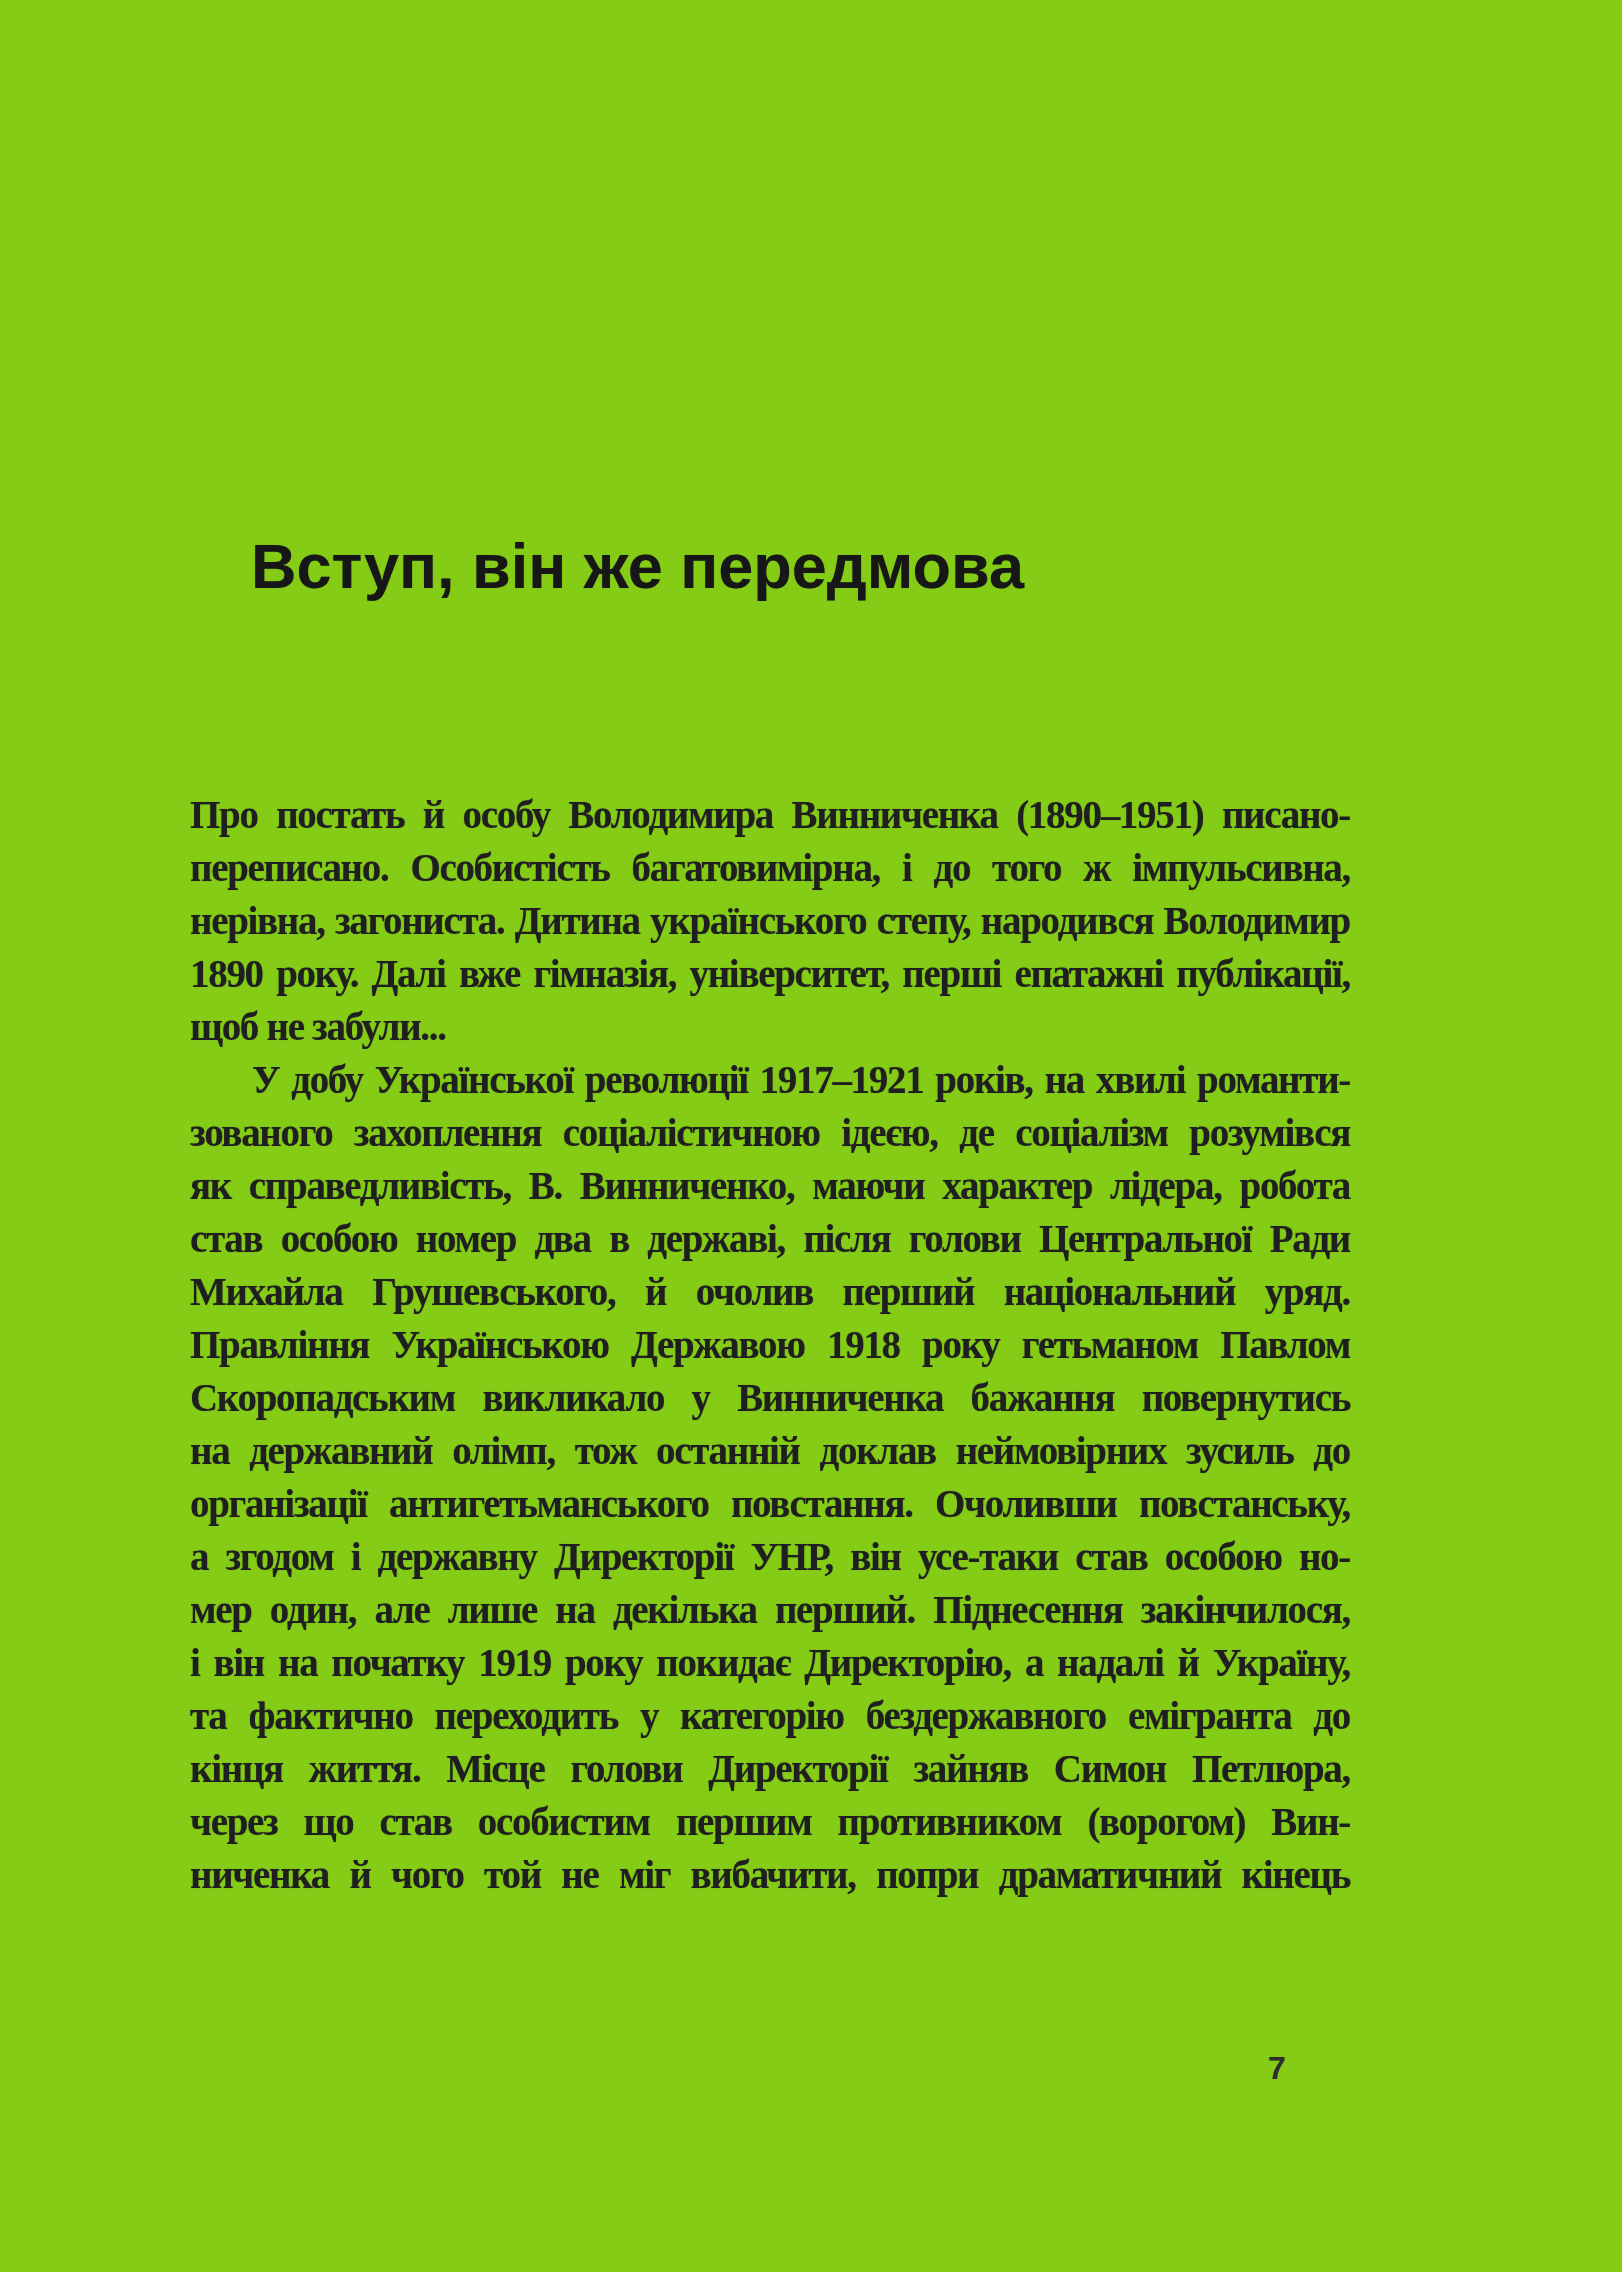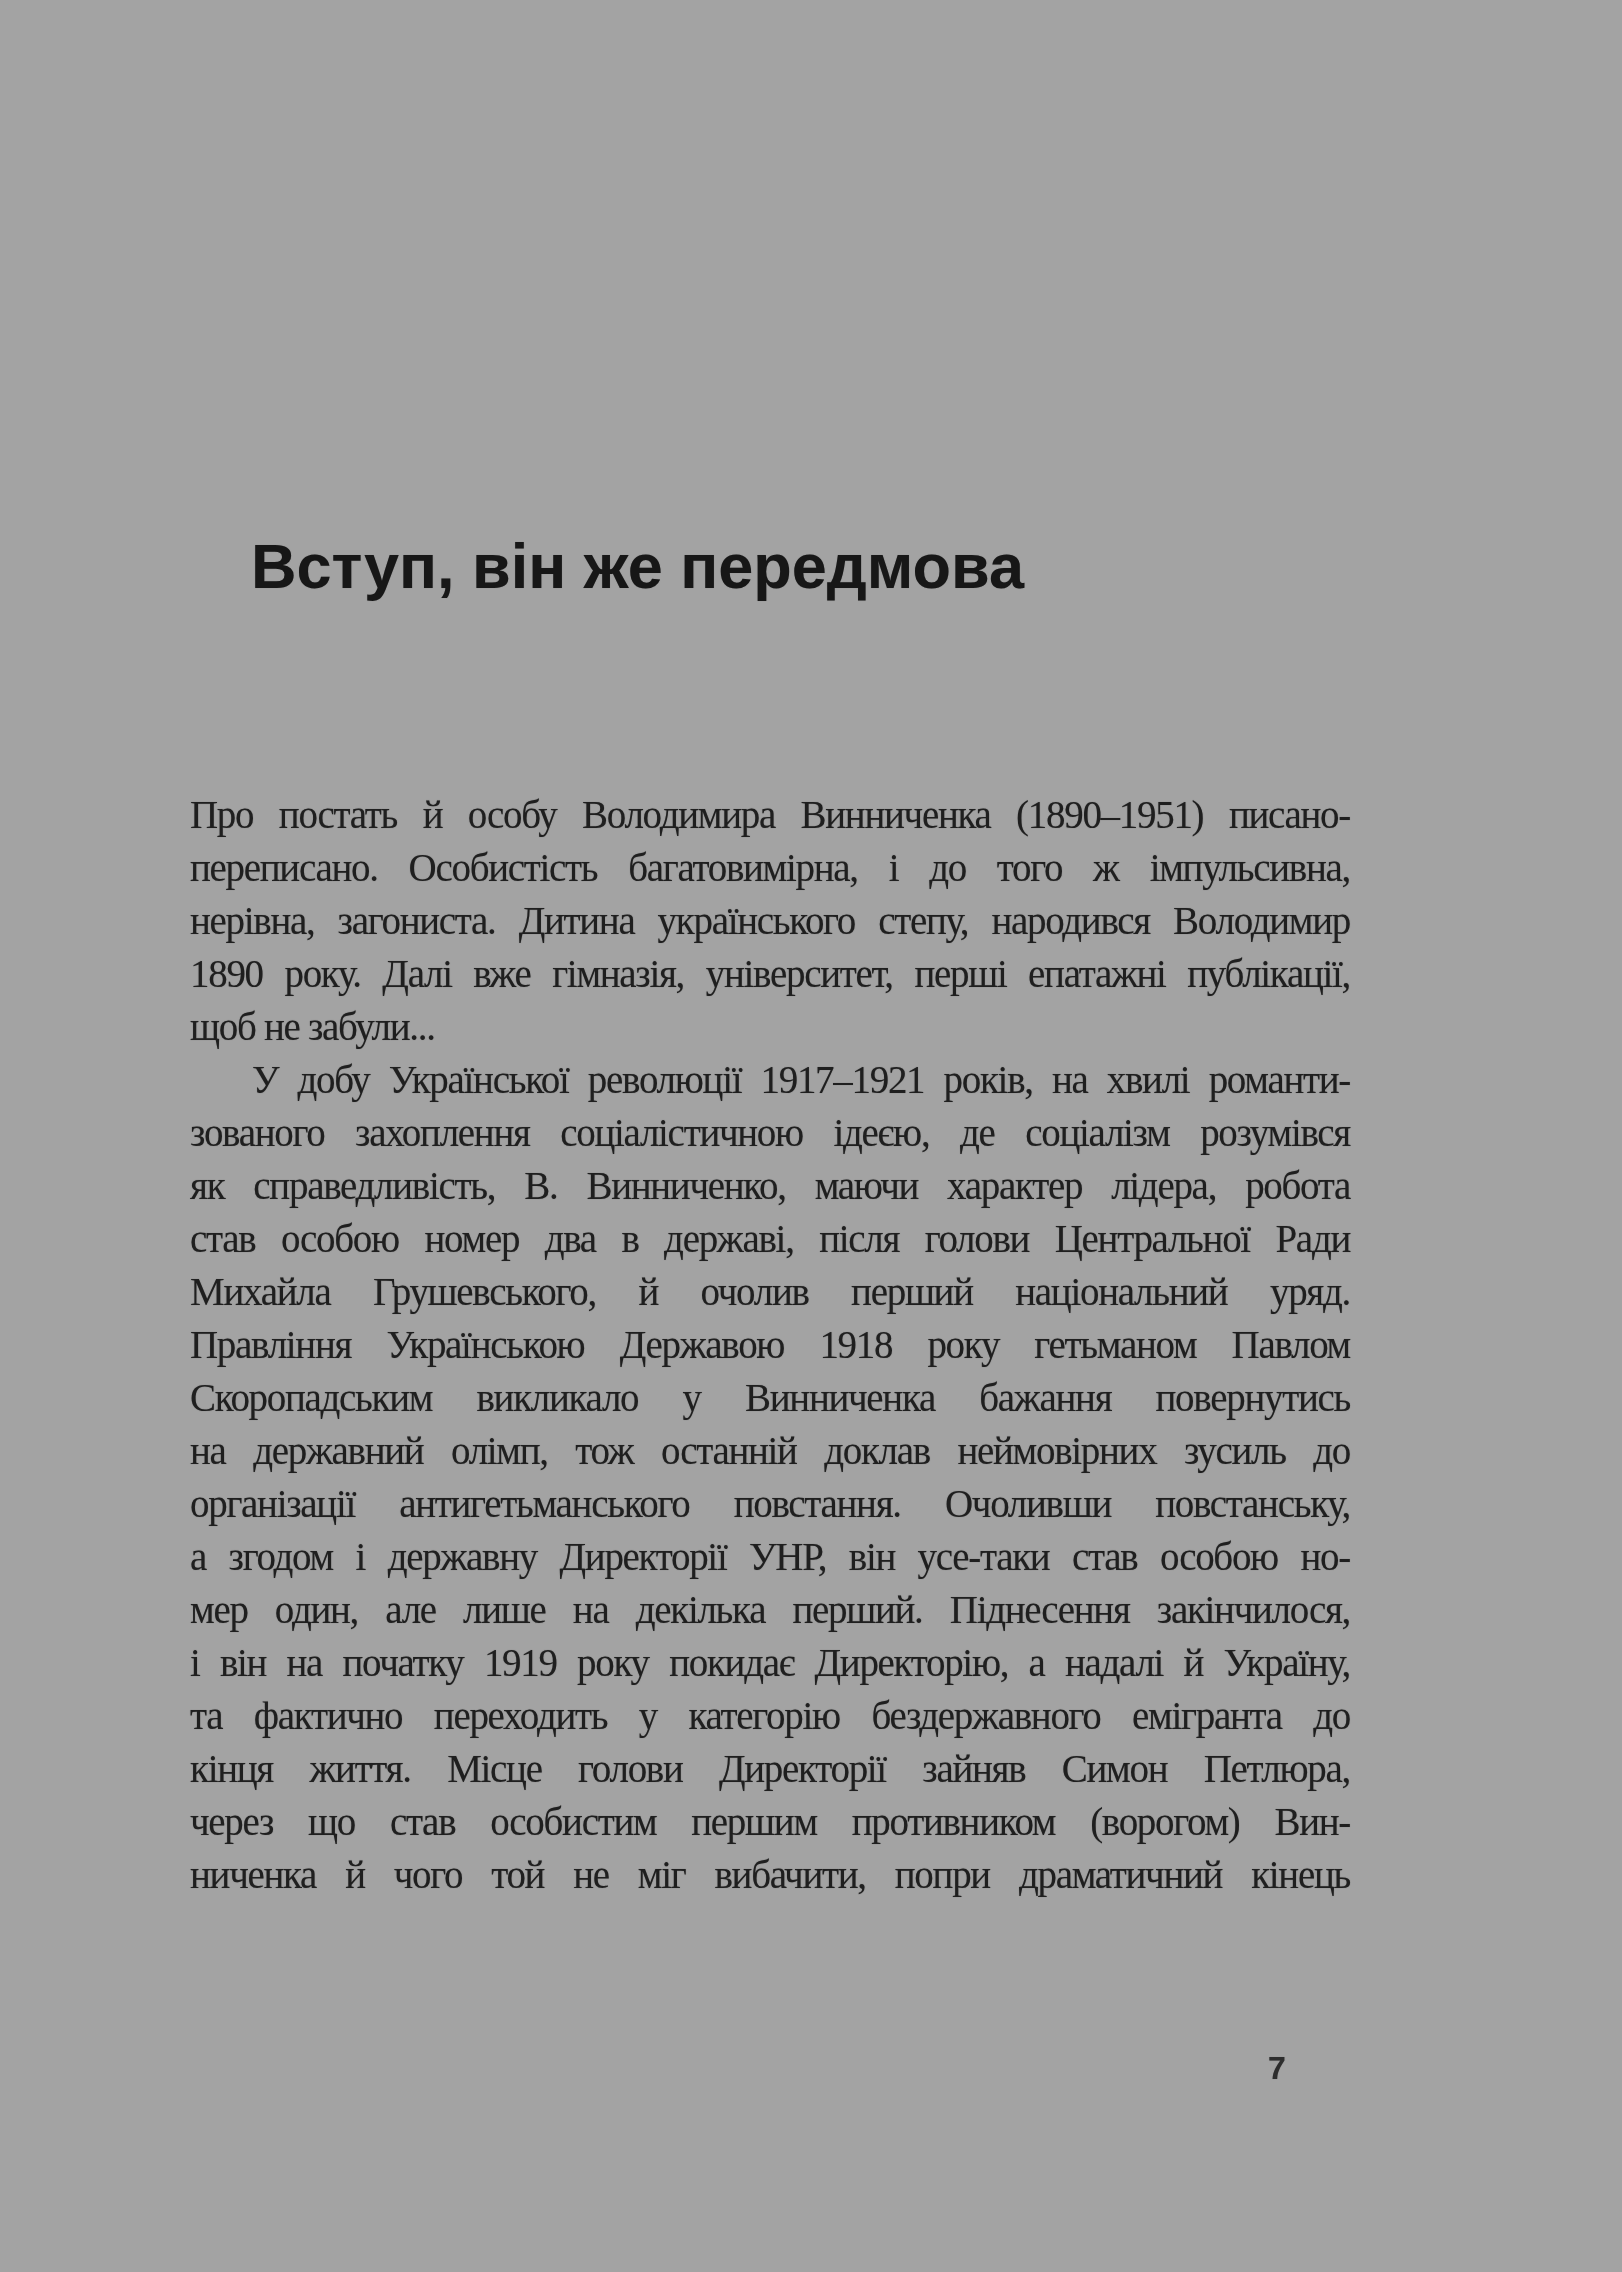--- a/index.html
+++ b/index.html
@@ -5,21 +5,21 @@
 <style>
   html, body {
     margin: 0;
     padding: 0;
     background: #ffffff;
   }
   .page {
     position: relative;
     width: 1623px;
     height: 2273px;
-    background: #a3a3a3;
+    background: #84cc16;
     overflow: hidden;
     font-family: "Liberation Serif", serif;
   }
   .chapter-title {
     position: absolute;
     left: 251px;
     top: 493px;
     font-family: "Liberation Sans", sans-serif;
     font-size: 63px;
     font-weight: 600;
@@ -39,20 +39,21 @@
     letter-spacing: -1.3px;
     color: #1f1f1f;
     text-shadow: 0 0 1px rgba(45,45,45,0.45);
   }
   .para { margin: 0; padding: 0; }
   .line {
     height: 53px;
     line-height: 53px;
     text-align: justify;
     text-align-last: justify;
+    font-weight: bold;
   }
   .line.last { text-align-last: left; }
   .line.indent { text-indent: 62px; }
   .page-number {
     position: absolute;
     left: 1268px;
     top: 2050px;
     font-family: "Liberation Sans", sans-serif;
     font-size: 32px;
     font-weight: 600;

